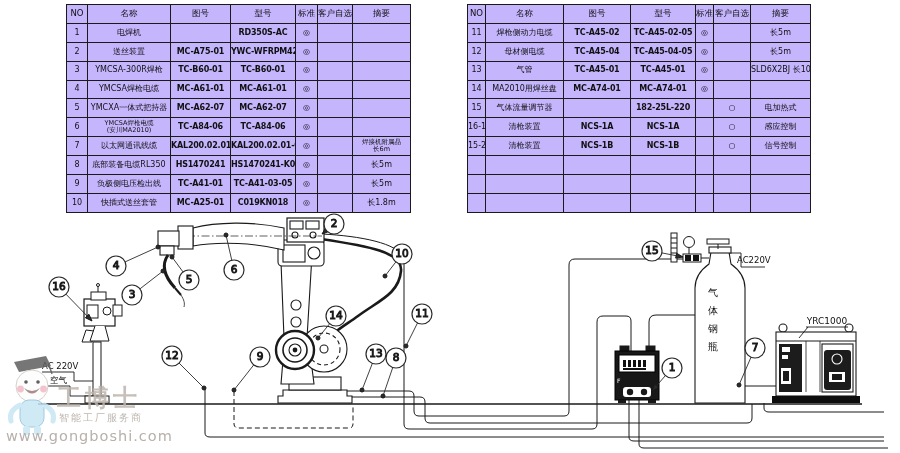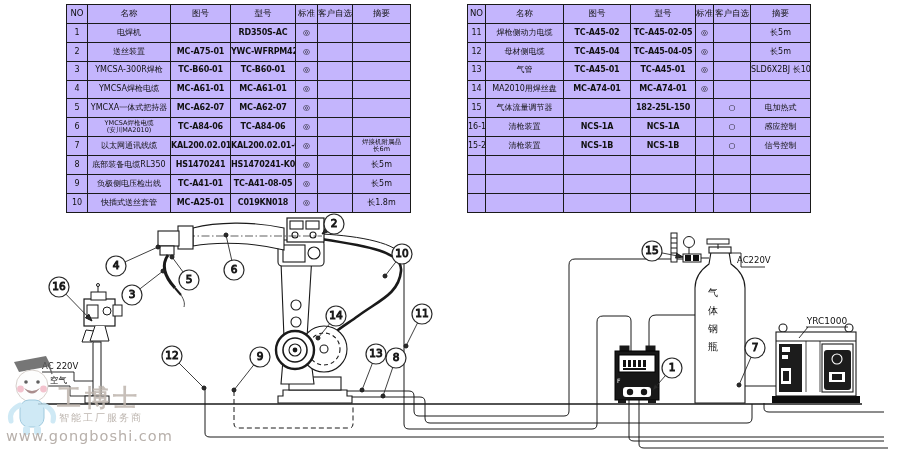--- a/index.html
+++ b/index.html
@@ -125,21 +125,21 @@
         <td class="c-fig">HS1470241</td>
         <td class="c-model">HS1470241-K05</td>
         <td class="c-std">◎</td>
         <td class="c-cust"></td>
         <td class="c-note">长5m</td>
       </tr>
       <tr>
         <td class="c-no">9</td>
         <td class="c-name">负极侧电压检出线</td>
         <td class="c-fig">TC-A41-01</td>
-        <td class="c-model">TC-A41-08-05</td>
+        <td class="c-model">TC-A41-03-05</td>
         <td class="c-std">◎</td>
         <td class="c-cust"></td>
         <td class="c-note">长5m</td>
       </tr>
       <tr>
         <td class="c-no">10</td>
         <td class="c-name">快插式送丝套管</td>
         <td class="c-fig">MC-A25-01</td>
         <td class="c-model">C019KN018</td>
         <td class="c-std">◎</td>
@@ -202,21 +202,21 @@
         <td class="c-fig">MC-A74-01</td>
         <td class="c-model">MC-A74-01</td>
         <td class="c-std">◎</td>
         <td class="c-cust"></td>
         <td class="c-note"></td>
       </tr>
       <tr>
         <td class="c-no">15</td>
         <td class="c-name">气体流量调节器</td>
         <td class="c-fig"></td>
-        <td class="c-model">182-25L-150</td>
+        <td class="c-model">182-25L-220</td>
         <td class="c-std"></td>
         <td class="c-cust">○</td>
         <td class="c-note">电加热式</td>
       </tr>
       <tr>
         <td class="c-no">16-1</td>
         <td class="c-name">清枪装置</td>
         <td class="c-fig">NCS-1A</td>
         <td class="c-model">NCS-1A</td>
         <td class="c-std"></td>

